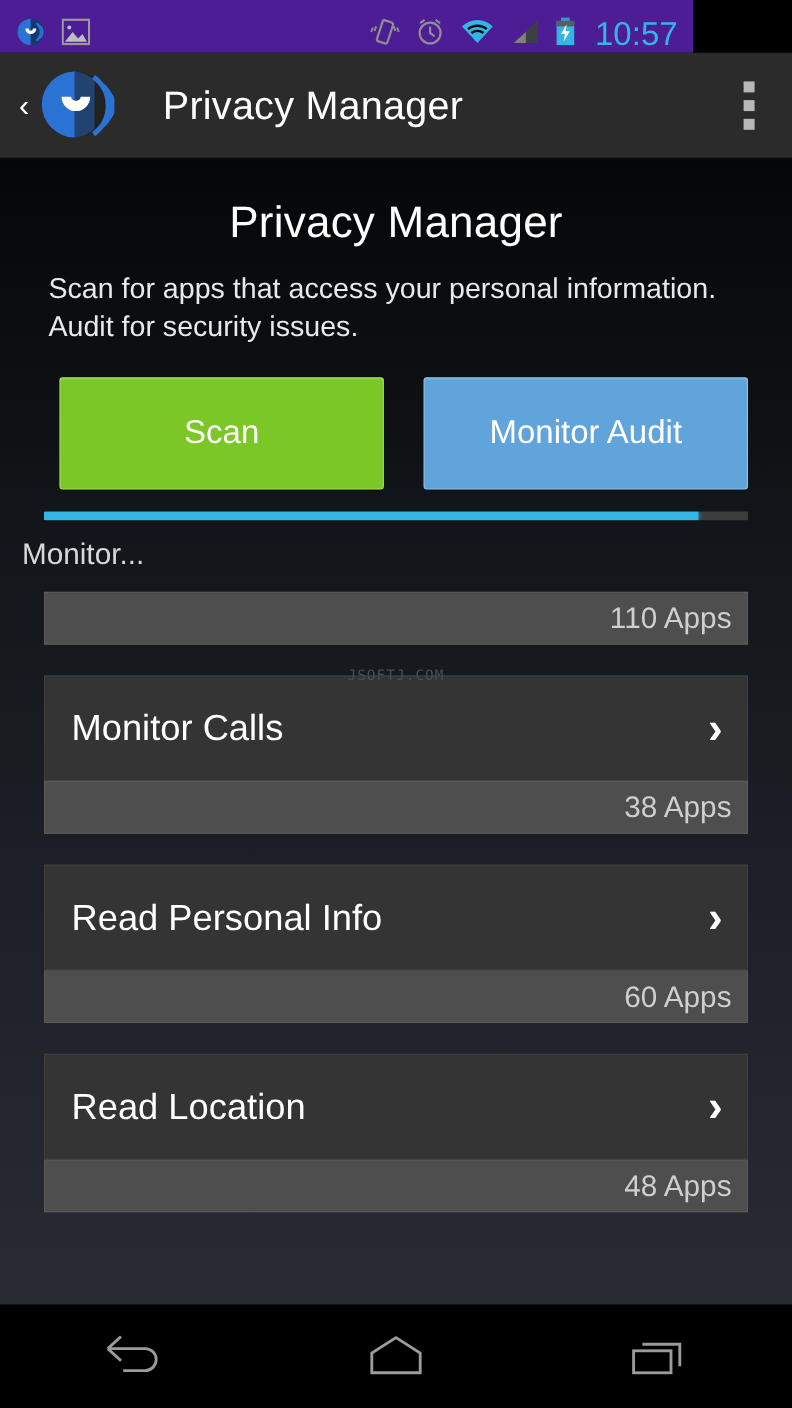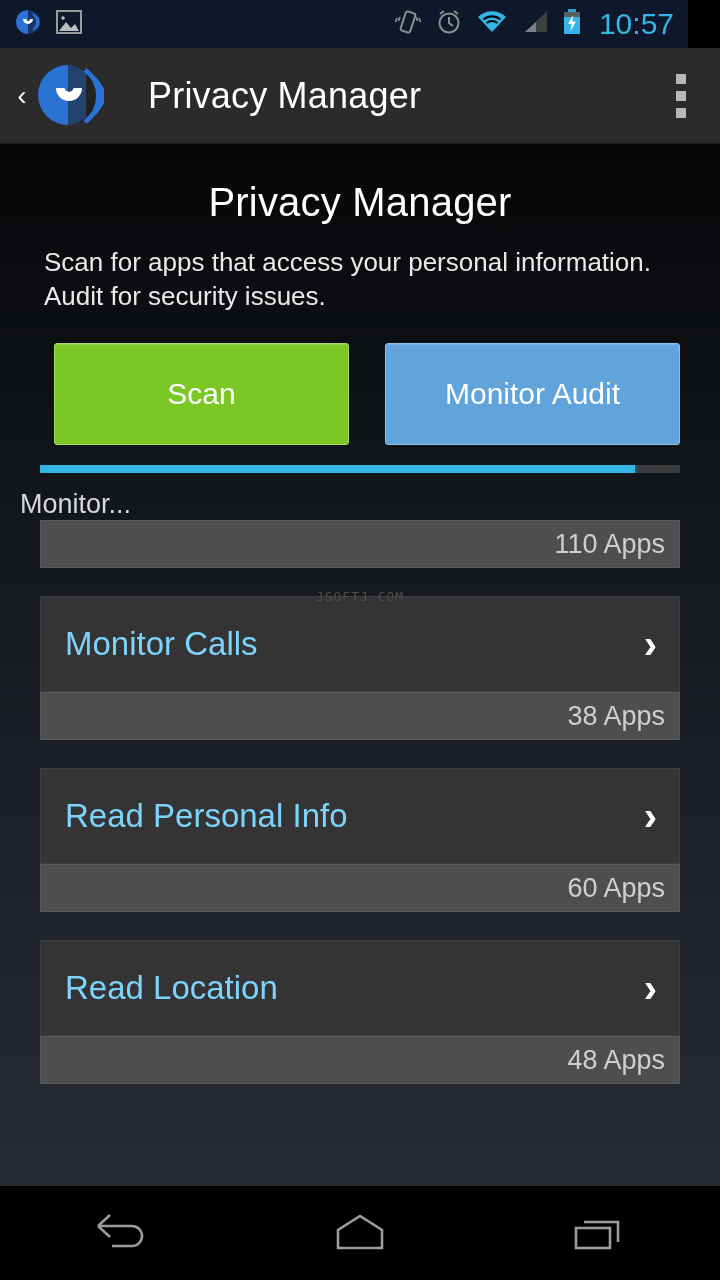--- a/index.html
+++ b/index.html
@@ -11,23 +11,23 @@
   }
   #screen {
     position:relative;
     width:720px; height:1280px;
     background:#000;
   }
 
   
   .statusbar {
     position:absolute; top:0; left:0;
-    width:688px; height:48px;
-    background:#0f172a;
-    display:flex; align-items:center;
+    width:630px; height:48px;
+    background:#4c1d95;
+    display:flex; align-items:flex-end;
   }
   .sb-left { display:flex; align-items:center; gap:14px; padding-left:14px; }
   .sb-right {
     margin-left:auto; display:flex; align-items:center;
     gap:13px; padding-right:14px;
   }
   .sb-icon { display:block; }
   .sb-clock {
     color:#33b5e5; font-size:30px; letter-spacing:0px;
     font-family:"Liberation Sans", sans-serif; line-height:1;
@@ -113,42 +113,42 @@
   .progress-fill {
     height:100%; background:#33b5e5;
     box-shadow:0 0 6px rgba(51,181,229,0.7);
   }
   .scanning-label {
     color:#d8d8d8; font-size:27px;
     margin:16px 0 0 20px;
   }
 
   
-  .list { }
+  .list { margin-top:18px; }
 
   .badge-bar {
     margin:0 40px;
     height:48px; background:#4e4e4e;
     border:1px solid #5a5a5a;
     display:flex; align-items:center; justify-content:flex-end;
     padding-right:14px;
   }
   .badge-bar span {
     color:#cfcfcf; font-size:27px;
   }
 
   .card {
     position:relative;
     margin:0 40px;
     height:96px; background:#343434;
     border:1px solid #3f3f3f;
     display:flex; align-items:center;
   }
   .card-label {
-    color:#7dd3fc; font-size:33px; padding-left:24px;
+    color:#ffffff; font-size:33px; padding-left:24px;
   }
   .card-chevron {
     margin-left:auto; margin-right:22px;
     color:#ffffff; font-size:40px; font-weight:700;
     line-height:1;
   }
 
   .group-gap { height:28px; }
 
   .watermark {

